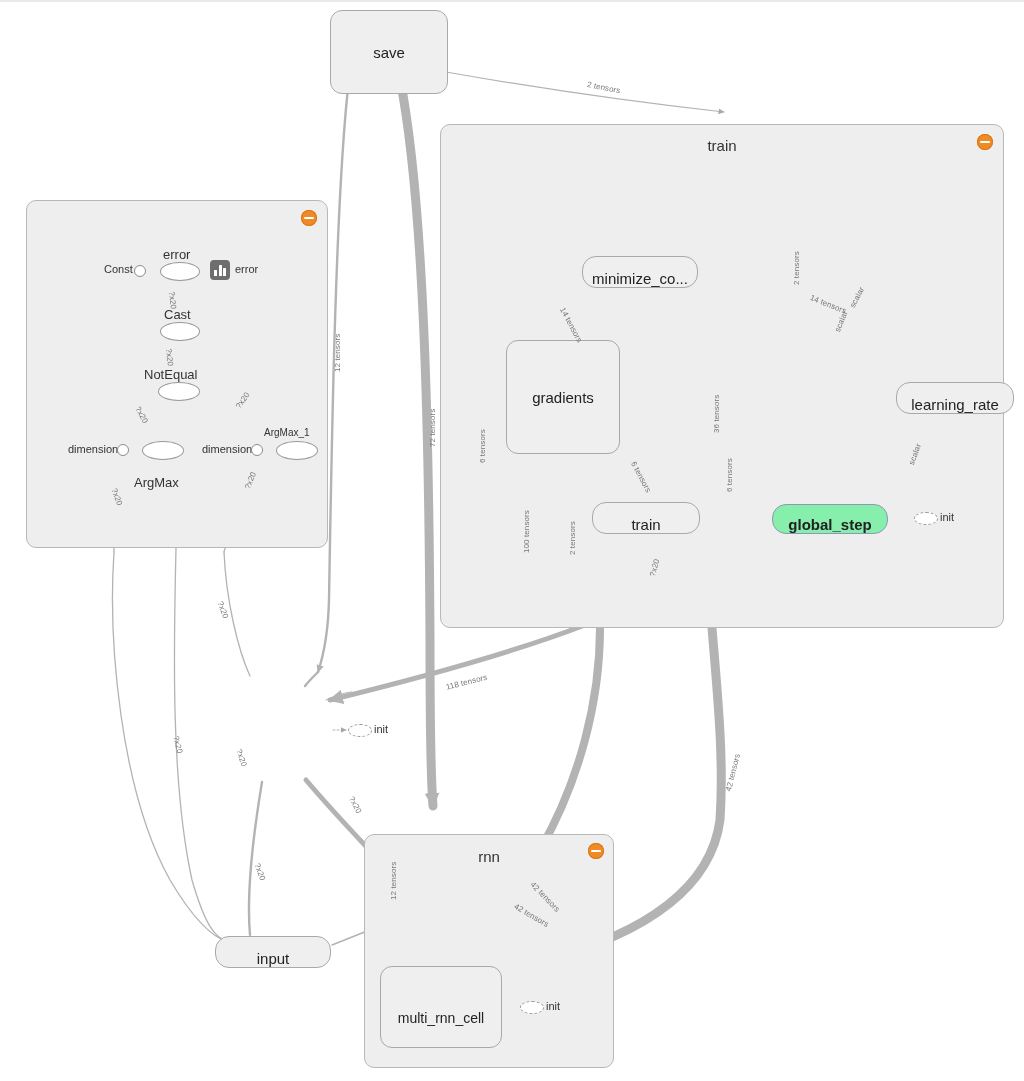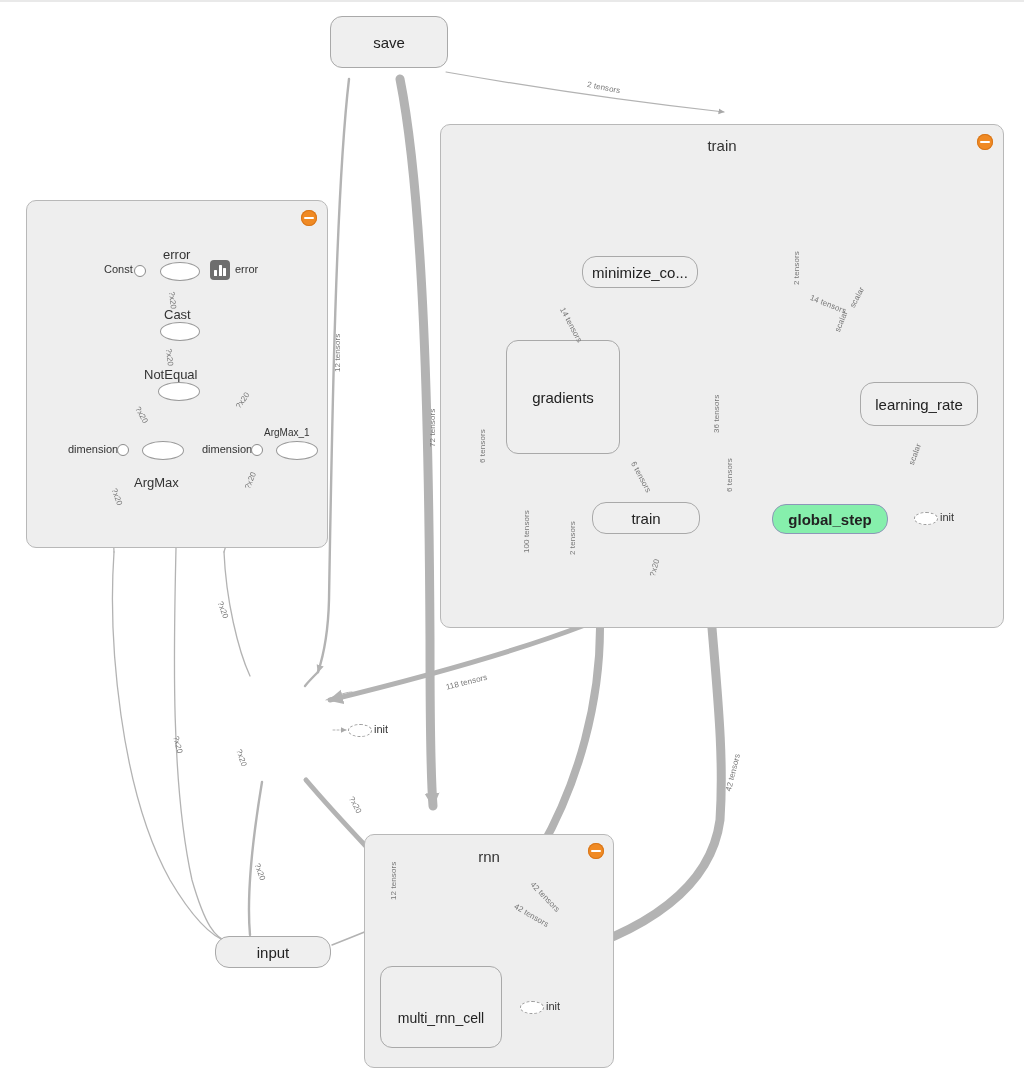--- a/index.html
+++ b/index.html
@@ -9,21 +9,21 @@
   #svg{position:absolute;left:0;top:0;width:1024px;height:1081px;}
   .topline{position:absolute;left:0;top:0;width:1024px;height:2px;background:#e9e9e9;}
 
   
   .grp{position:absolute;background:#eeeeee;border:1px solid #b8b8b8;border-radius:10px;
        box-sizing:border-box;}
   .grp-title{position:absolute;left:0;right:0;text-align:center;font-size:15px;color:#333;}
   .opnode{position:absolute;background:#efefef;border:1.3px solid #a9a9a9;border-radius:12px;
           box-sizing:border-box;display:flex;align-items:center;justify-content:center;
           font-size:15px;color:#222;}
-  .opnode.pill{border-radius:14px;}
+  .opnode.pill{border-radius:14px;align-items:flex-end;}
   .opnode.highlight{background:#86efac;border-color:#8d97b8;font-weight:bold;}
   .ellipse{position:absolute;background:#ffffff;border:1.4px solid #9a9a9a;border-radius:50%;}
   .smalltxt{position:absolute;font-size:11px;color:#333;white-space:nowrap;}
   .circ{position:absolute;border:1.6px solid #8c8c8c;border-radius:50%;background:#fff;}
 
   
   .collapse{position:absolute;width:16px;height:16px;border-radius:50%;
             background:#f08a24;box-shadow:0 0 0 1px #d8761a inset;}
   .collapse::after{content:"";position:absolute;left:3px;top:7px;width:10px;height:2px;
             background:#ffffff;border-radius:1px;}
@@ -138,42 +138,42 @@
 
   <div class="grp" style="left:26px;top:200px;width:302px;height:348px;">
     <div class="collapse" style="right:10px;top:9px;"></div>
   </div>
 
   <div class="grp" style="left:364px;top:834px;width:250px;height:234px;">
     <div class="grp-title" style="top:13px;">rnn</div>
     <div class="collapse" style="right:9px;top:8px;"></div>
   </div>
 
-  <div class="opnode" style="left:330px;top:16px;width:118px;height:52px;">
+  <div class="opnode" style="left:330px;top:10px;width:118px;height:84px;">
     <span>save</span>
   </div>
 
 
   <div class="opnode pill" style="left:215px;top:936px;width:116px;height:32px;">
     <span>input</span>
   </div>
 
   <div class="opnode pill" style="left:582px;top:256px;width:116px;height:32px;">
     <span>minimize_co...</span>
   </div>
 
   <div class="opnode" style="left:506px;top:340px;width:114px;height:114px;">
     <span>gradients</span>
   </div>
 
   <div class="opnode pill" style="left:592px;top:502px;width:108px;height:32px;">
     <span>train</span>
   </div>
 
-  <div class="opnode pill" style="left:860px;top:382px;width:118px;height:44px;">
+  <div class="opnode pill" style="left:896px;top:382px;width:118px;height:32px;">
     <span>learning_rate</span>
   </div>
 
   <div class="opnode pill highlight" style="left:772px;top:504px;width:116px;height:30px;">
     <span>global_step</span>
   </div>
 
   <div class="opnode" style="left:380px;top:966px;width:122px;height:82px;">
     <span style="font-size:14px;margin-top:22px;">multi_rnn_cell</span>
   </div>

